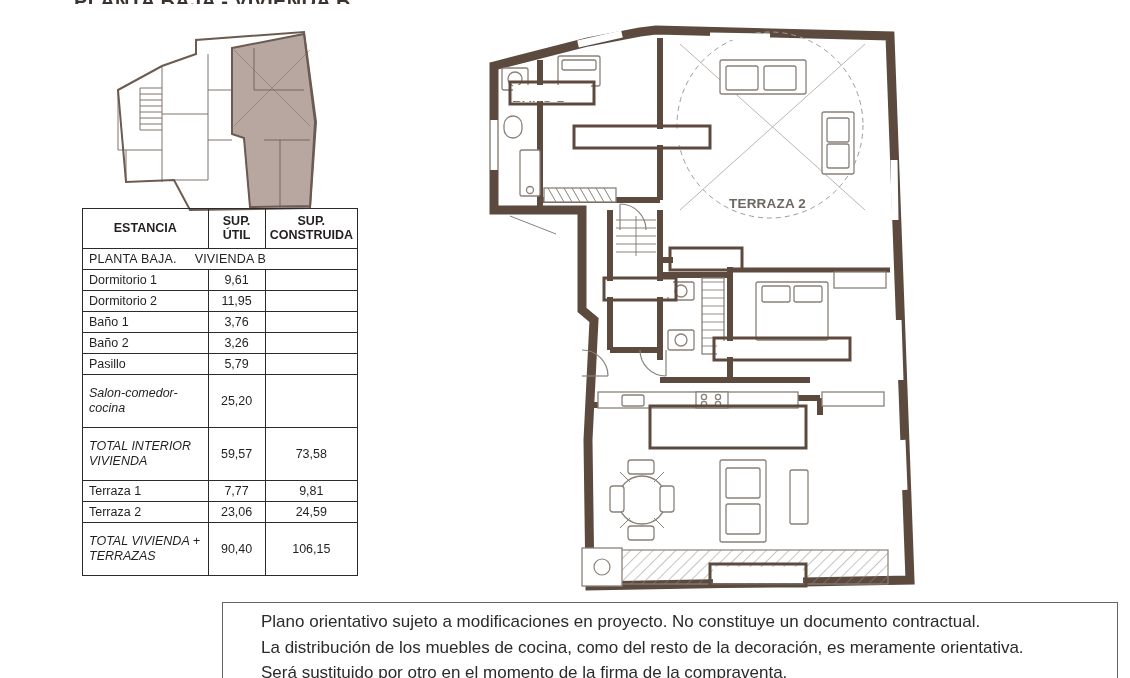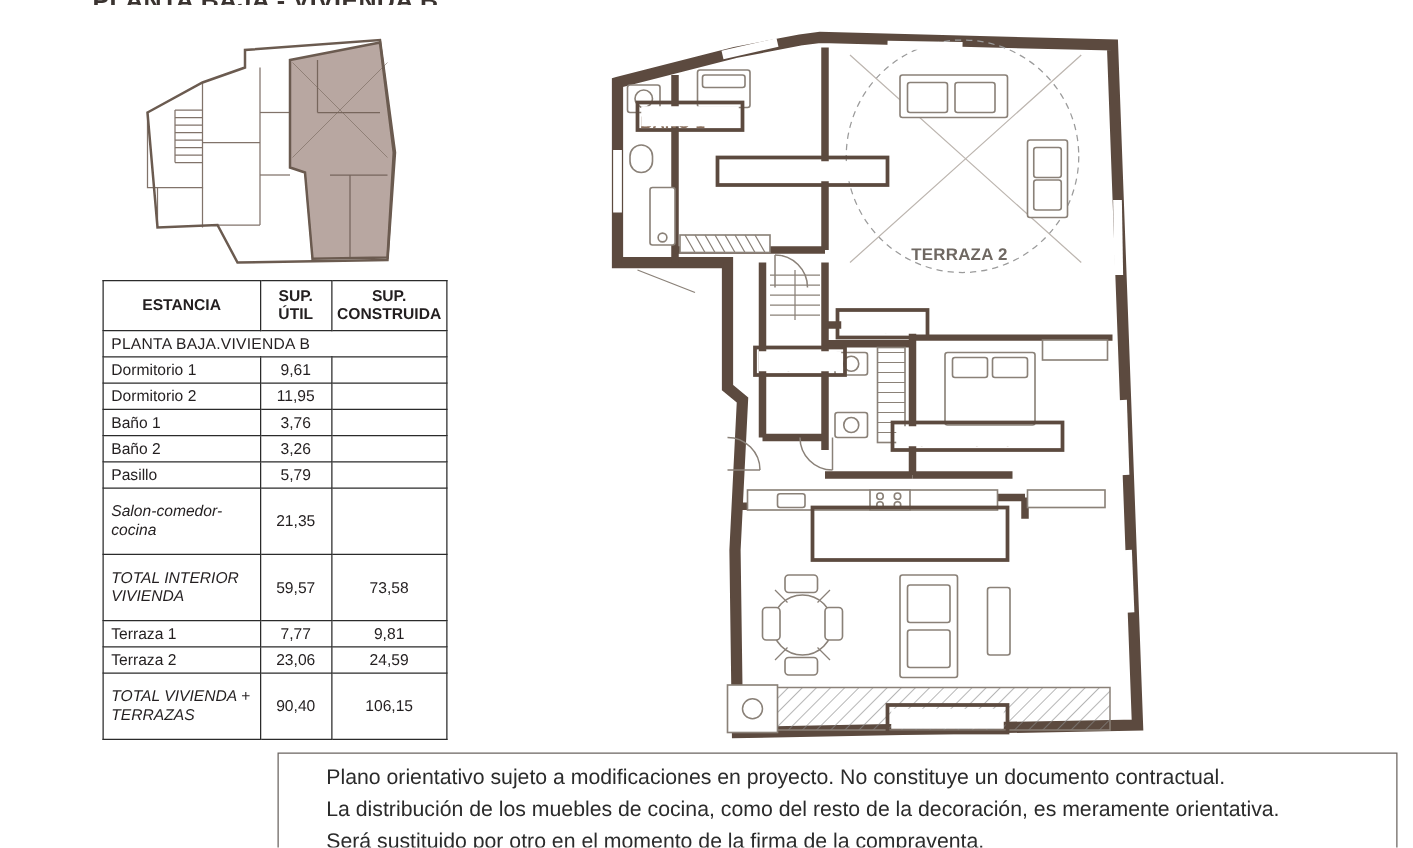--- a/index.html
+++ b/index.html
@@ -39,21 +39,21 @@
     left: 104px;
     top: 30px;
     width: 230px;
     height: 185px;
   }
 
   
   .table-wrap {
     position: absolute;
     left: 82px;
-    top: 224px;
+    top: 208px;
     width: 276px;
   }
   table.areas {
     border-collapse: collapse;
     width: 100%;
     font-size: 12.5px;
   }
   table.areas td, table.areas th {
     border: 1px solid #2b2b2b;
     padding: 3px 6px;
@@ -71,20 +71,21 @@
   .col-room { width: 50%; }
   .col-util { width: 22%; text-align: center; }
   .col-build { width: 28%; text-align: center; }
   .num { text-align: center; margin-top: 19px; }
   .section-row td {
     font-weight: bold;
     letter-spacing: .2px;
   }
   .section-row .sec-inner {
     display: flex;
+    gap: 18px;
   }
   .total-row td {
     font-weight: bold;
   }
   .tall td { height: 46px; }
   .multi {
     line-height: 1.15;
     font-style: italic;
   }
 
@@ -207,21 +208,21 @@
           <td class="num">3,26</td>
           <td class="num"></td>
         </tr>
         <tr>
           <td>Pasillo</td>
           <td class="num">5,79</td>
           <td class="num"></td>
         </tr>
         <tr class="tall">
           <td class="multi">Salon-comedor-cocina</td>
-          <td class="num">21,35</td>
+          <td class="num">25,20</td>
           <td class="num"></td>
         </tr>
 
         <tr class="total-row tall">
           <td class="multi">TOTAL INTERIOR VIVIENDA</td>
           <td class="num">59,57</td>
           <td class="num">73,58</td>
         </tr>
 
         <tr>

